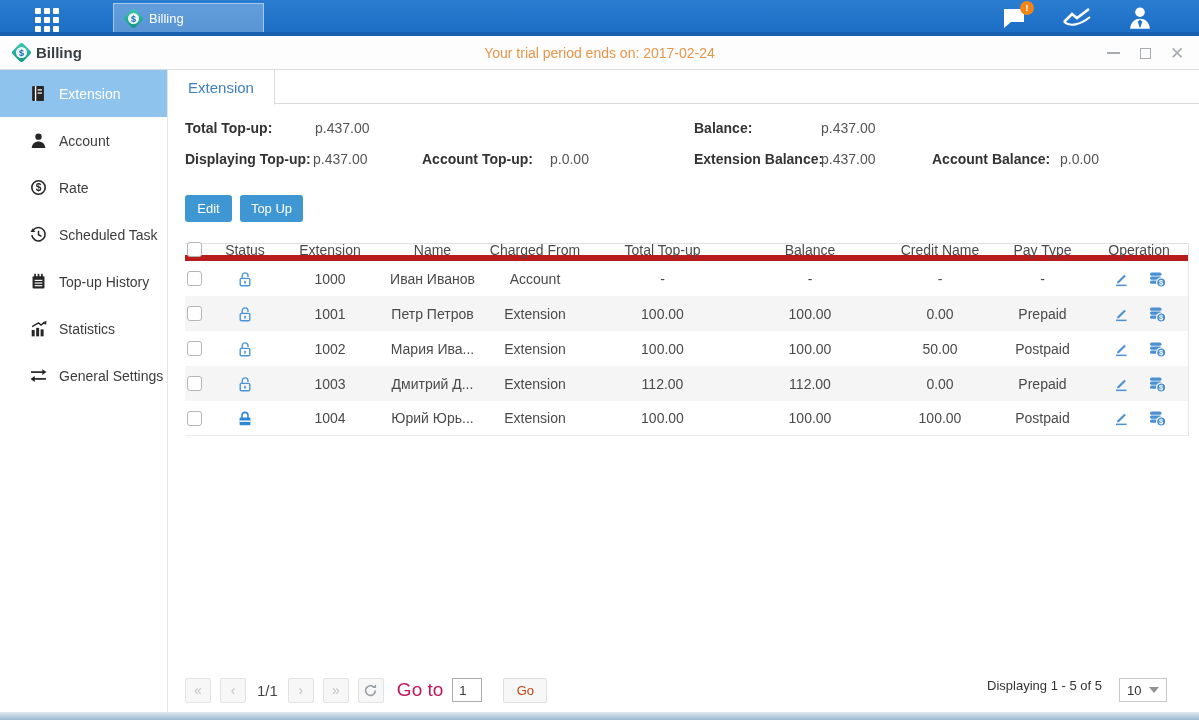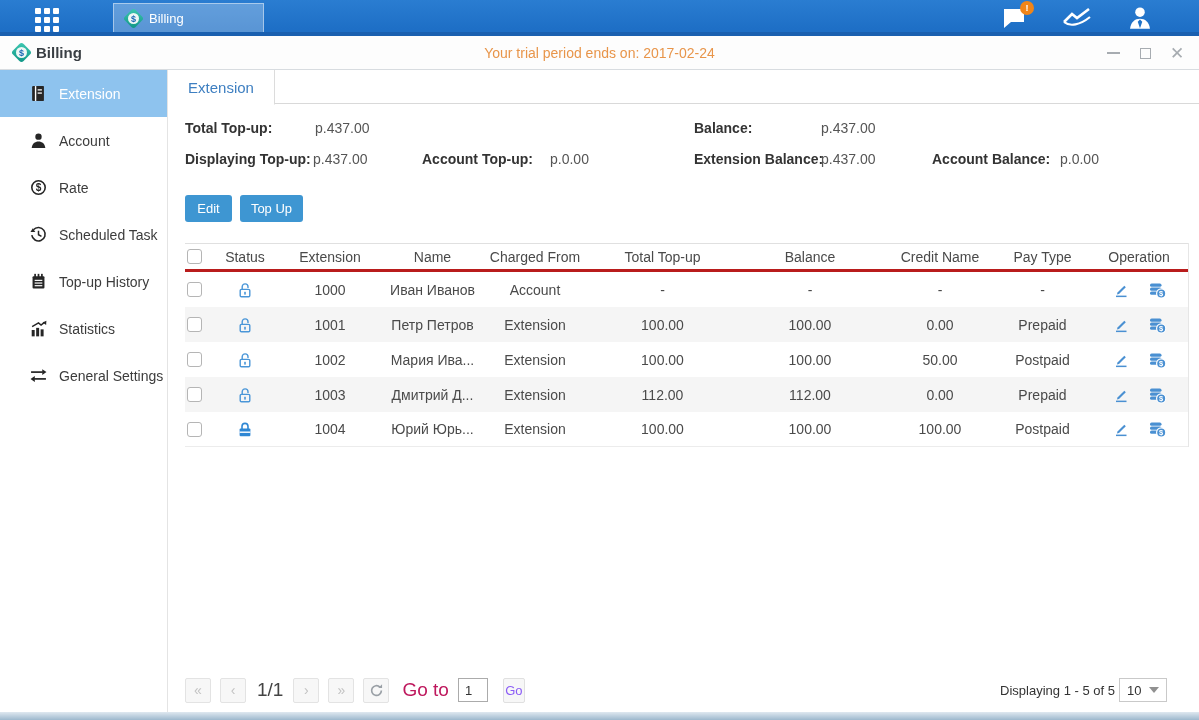--- a/index.html
+++ b/index.html
@@ -57,41 +57,41 @@
   .summary span { position:absolute; font-size:14px; color:#555; white-space:nowrap; }
   .summary .lab { font-weight:bold; color:#333; }
 
   .btn { position:absolute; height:27px; background:#3e96d2; border:none; border-radius:3px;
     color:#fff; font-size:13px; font-family:"Liberation Sans",sans-serif; cursor:pointer; }
 
   
   .grid-table { position:absolute; left:17px; top:173px; width:1004px; border-right:1px solid #e6e6e6; }
   .trow { display:grid; grid-template-columns:30px 60px 110px 95px 110px 145px 150px 110px 95px 1fr;
     align-items:center; height:35px; }
-  .thead { height:29px; border-top:1px solid #e0e0e0; border-bottom:3px solid #b91c1c; }
+  .thead { height:18px; border-top:1px solid #e0e0e0; border-bottom:6px solid #b91c1c; }
   .thead .tcell { font-size:14px; color:#4a4a4a; }
   .tcell { text-align:center; font-size:14px; color:#4a4a4a; overflow:hidden; white-space:nowrap; }
   .trow.stripe { background:#f5f5f5; }
   .trow.last { border-bottom:1px solid #ececec; }
   .cb { width:15px; height:15px; border:1px solid #b5b5b5; border-radius:3px; background:#fff; margin-left:2px; cursor:pointer; }
   .opcell { display:flex; justify-content:center; align-items:center; gap:18px; }
   .opcell svg { cursor:pointer; }
   .statuscell { display:flex; justify-content:center; }
 
   
   .pager { position:absolute; left:17px; right:10px; bottom:9px; height:26px; display:flex; align-items:center; }
   .pbtn { width:26px; height:25px; background:#f7f7f7; border:1px solid #e3e3e3; border-radius:2px;
     display:flex; align-items:center; justify-content:center; font-size:14px; color:#c2c2c2; cursor:pointer; margin-right:9px; }
-  .pageno { font-size:19px; color:#444; margin:0 10px 0 2px; }
+  .pageno { font-size:15px; color:#444; margin:0 10px 0 2px; }
   .goto-label { font-size:19px; color:#be185d; margin:0 9px 0 4px; }
   .goto-input { width:30px; height:24px; border:1px solid #ababab; font-size:13px; color:#333;
     padding-left:6px; font-family:"Liberation Sans",sans-serif; }
-  .go-btn { width:22px; height:25px; background:#f7f7f7; border:1px solid #e0e0e0; border-radius:2px;
-    font-size:13px; color:#8b5cf6; margin-left:15px; cursor:pointer; font-family:"Liberation Sans",sans-serif; }
-  .pager-right { margin-left:auto; display:flex; align-items:center; gap:4px; padding-right:22px; }
+  .go-btn { width:44px; height:25px; background:#f7f7f7; border:1px solid #e0e0e0; border-radius:2px;
+    font-size:13px; color:#c2410c; margin-left:21px; cursor:pointer; font-family:"Liberation Sans",sans-serif; }
+  .pager-right { margin-left:auto; display:flex; gap:17px; padding-right:22px; }
   .displaying { font-size:13px; color:#333; }
   .pagesize { width:48px; height:24px; border:1px solid #c9c9c9; background:#fff; display:flex;
     align-items:center; padding:0 7px; cursor:pointer; }
   .pagesize .val { font-size:13px; color:#333; flex:1; }
   .caret { width:0; height:0; border-left:5px solid transparent; border-right:5px solid transparent;
     border-top:6px solid #909090; }
 
   .bottom-strip { position:absolute; left:0; bottom:0; width:100%; height:8px;
     background:linear-gradient(#dfe8f0,#9db8cd); }
 </style>

